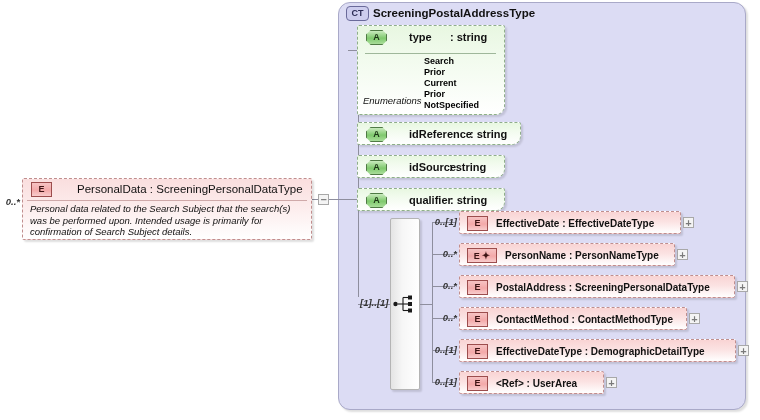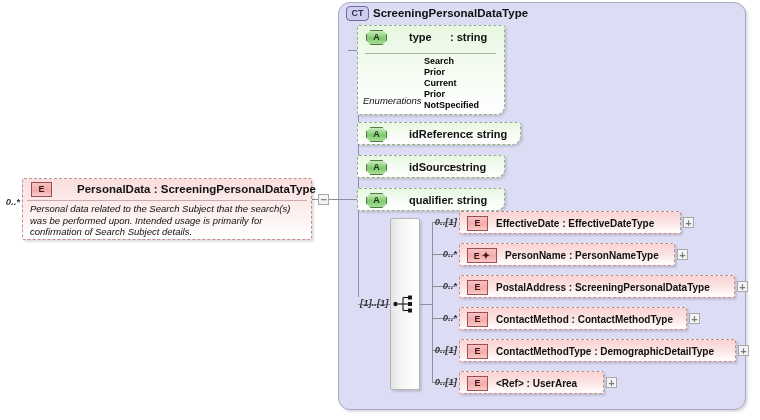--- a/index.html
+++ b/index.html
@@ -237,21 +237,21 @@
     text-align: center;
     line-height: 13px;
     font-size: 9px;
     font-weight: bold;
     color: #3d1414;
   }
   #personaldata-name {
     left: 59px; top: 182px;
     height: 15px; line-height: 15px;
     font-size: 11.5px;
-    font-weight: bold;
+    font-weight: normal;
     color: #111111;
     white-space: nowrap;
     padding-left: 18px;
   }
   #personaldata-sep {
     left: 27px; top: 200px;
     width: 280px; height: 0;
     border-top: 1px solid #cfa9a9;
   }
   #personaldata-doc {
@@ -273,21 +273,21 @@
   .line.v { width: 1px; }
 </style>
 </head>
 <body>
 
 <div class="canvas" data-name="diagram-canvas">
 
   <div class="abs" id="ct-container" data-name="complex-type-container"></div>
 
   <div class="abs" id="ct-badge" data-name="complex-type-badge">CT</div>
-  <div class="abs" id="ct-title" data-name="complex-type-title">ScreeningPersonalDataType</div>
+  <div class="abs" id="ct-title" data-name="complex-type-title">ScreeningPostalAddressType</div>
 
   <div class="abs line v" data-name="attr-tree-trunk" style="left:358px; top:50px; height:247px;"></div>
 
   <div class="abs line h" data-name="attr-tree-stub-type" style="left:348px; top:50px; width:10px;"></div>
 
   <div class="abs line h" data-name="attr-tree-stub-idreference" style="left:358px; top:133px; width:8px;"></div>
   <div class="abs line h" data-name="attr-tree-stub-idsource" style="left:358px; top:166px; width:8px;"></div>
   <div class="abs line h" data-name="attr-tree-stub-qualifier" style="left:358px; top:199px; width:8px;"></div>
 
   <div class="abs line h" data-name="sequence-connector-line" style="left:358px; top:304px; width:32px;"></div>
@@ -376,21 +376,21 @@
   <div class="abs cardinality" data-name="cardinality-contactmethod" style="left:425px; top:312px; width:32px;">0..*</div>
   <div class="abs elem-box" data-name="element-contactmethod-box" style="left:459px; top:307px; width:228px; height:23px;">
     <span class="elem-badge" data-name="element-badge-icon">E</span>
     <span class="elem-name" style="left:36px;" data-name="element-label-contactmethod">ContactMethod  :  ContactMethodType</span>
   </div>
   <div class="abs expander" data-name="expander-contactmethod" style="left:689px; top:313px;">+</div>
 
   <div class="abs cardinality" data-name="cardinality-demographicdetail" style="left:425px; top:344px; width:32px;">0..[1]</div>
   <div class="abs elem-box" data-name="element-demographicdetail-box" style="left:459px; top:339px; width:277px; height:23px;">
     <span class="elem-badge" data-name="element-badge-icon">E</span>
-    <span class="elem-name" style="left:36px;" data-name="element-label-demographicdetail">ContactMethodType  :  DemographicDetailType</span>
+    <span class="elem-name" style="left:36px;" data-name="element-label-demographicdetail">EffectiveDateType  :  DemographicDetailType</span>
   </div>
   <div class="abs expander" data-name="expander-demographicdetail" style="left:738px; top:345px;">+</div>
 
   <div class="abs cardinality" data-name="cardinality-userarea" style="left:425px; top:376px; width:32px;">0..[1]</div>
   <div class="abs elem-box" data-name="element-userarea-box" style="left:459px; top:371px; width:145px; height:23px;">
     <span class="elem-badge" data-name="element-badge-icon">E</span>
     <span class="elem-name" style="left:36px;" data-name="element-label-userarea">&lt;Ref&gt;      :  UserArea</span>
   </div>
   <div class="abs expander" data-name="expander-userarea" style="left:606px; top:377px;">+</div>
 

